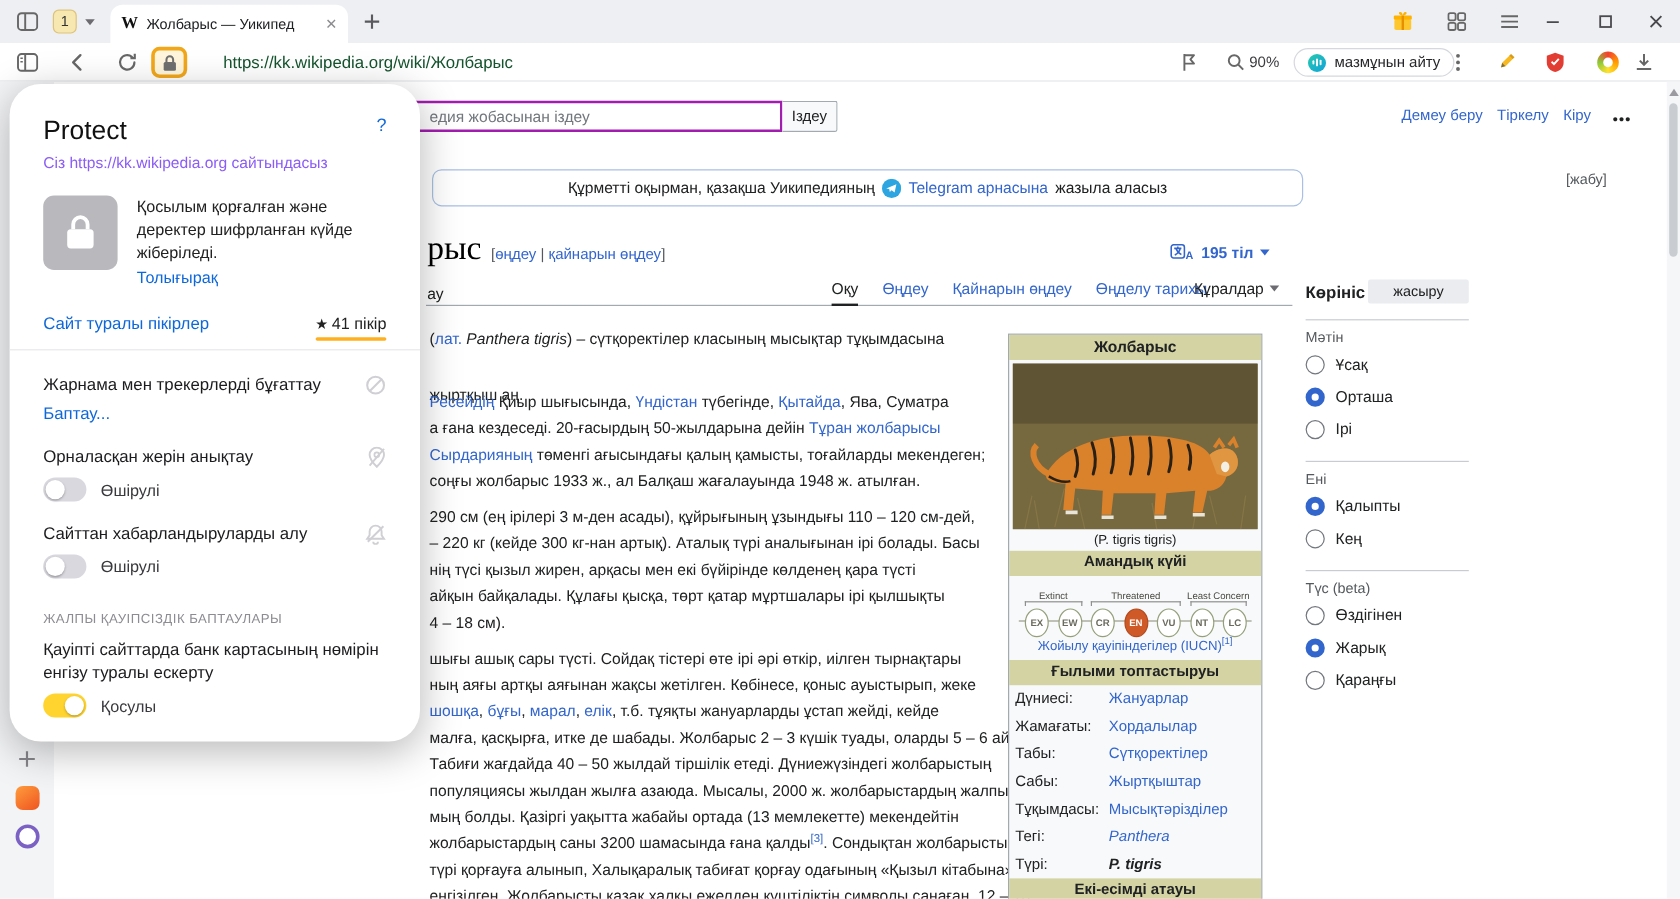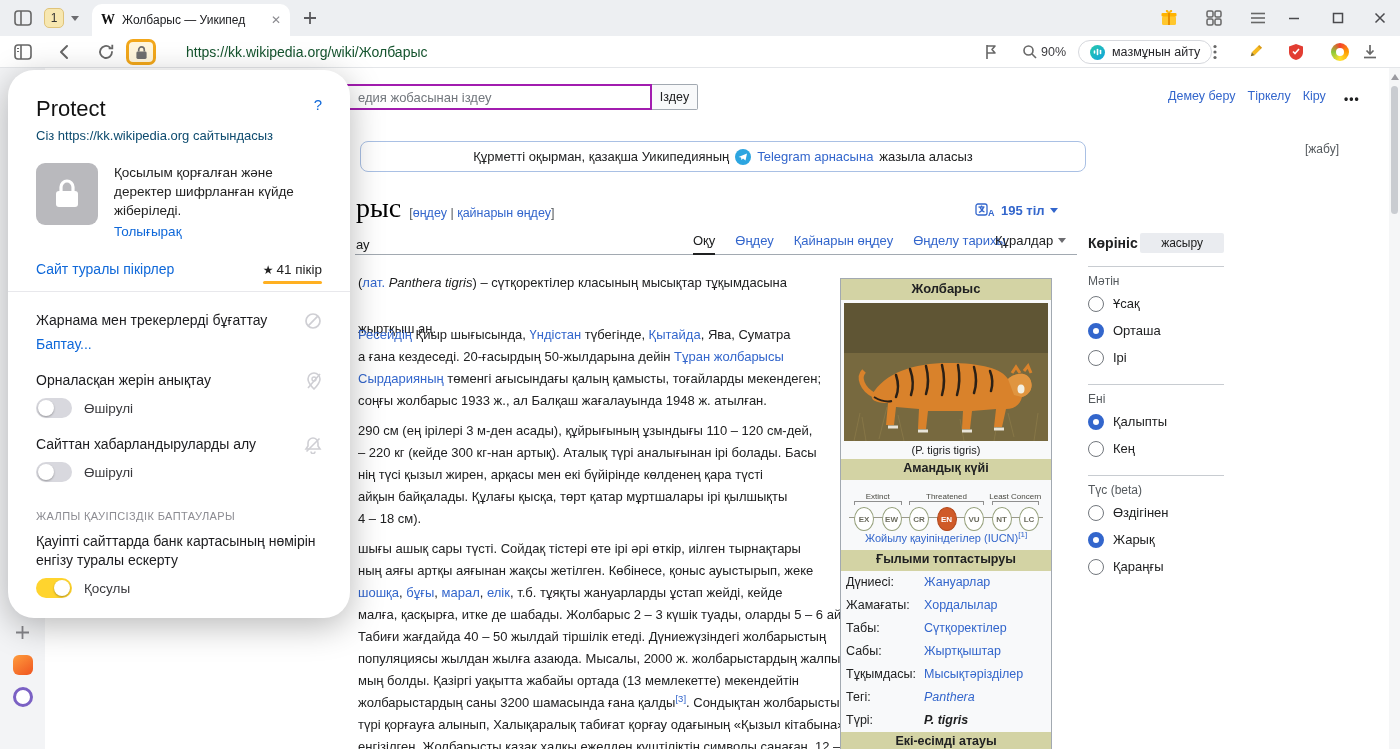--- a/index.html
+++ b/index.html
@@ -98,21 +98,21 @@
 .lnk{color:#3366cc;}
 .it{font-style:italic;}
 .bi{font-style:italic;font-weight:bold;color:#202122;}
 
 
 .protect{position:absolute;left:8px;top:70px;width:342px;height:548px;background:#fff;border-radius:26px;
   box-shadow:0 8px 34px rgba(0,0,0,.28);z-index:60;padding:26px 28px;font-size:13.5px;color:#222;}
 .pt-titlerow{display:flex;justify-content:space-between;align-items:flex-start;}
 .pt-title{font-size:22px;font-weight:500;color:#111;}
 .pt-help{font-size:15px;color:#0f68d9;}
-.pt-site{margin-top:6px;font-size:13px;color:#0c4a6e;}
+.pt-site{margin-top:6px;font-size:13px;color:#8b5cf6;}
 .pt-secure{margin-top:20px;display:flex;gap:16px;}
 .pt-locktile{width:62px;height:62px;border-radius:9px;background:#b9b9bd;display:flex;align-items:center;justify-content:center;flex:none;}
 .pt-securetext{width:185px;line-height:19px;}
 .pt-link{color:#0f68d9;}
 .pt-reviews{margin-top:22px;display:flex;justify-content:space-between;align-items:baseline;}
 .pt-revcount{position:relative;color:#222;font-size:13.5px;display:flex;gap:3px;align-items:baseline;}
 .pt-revcount::after{content:"";position:absolute;left:0;right:0;bottom:-7px;height:3px;background:#ffb021;border-radius:2px;}
 .pt-star{font-family:"DejaVu Sans",sans-serif;font-size:12px;}
 .pt-div{margin:14px -28px 0;border-top:1px solid #e8e8ec;}
 .pt-row{margin-top:20px;display:flex;justify-content:space-between;align-items:flex-start;}

